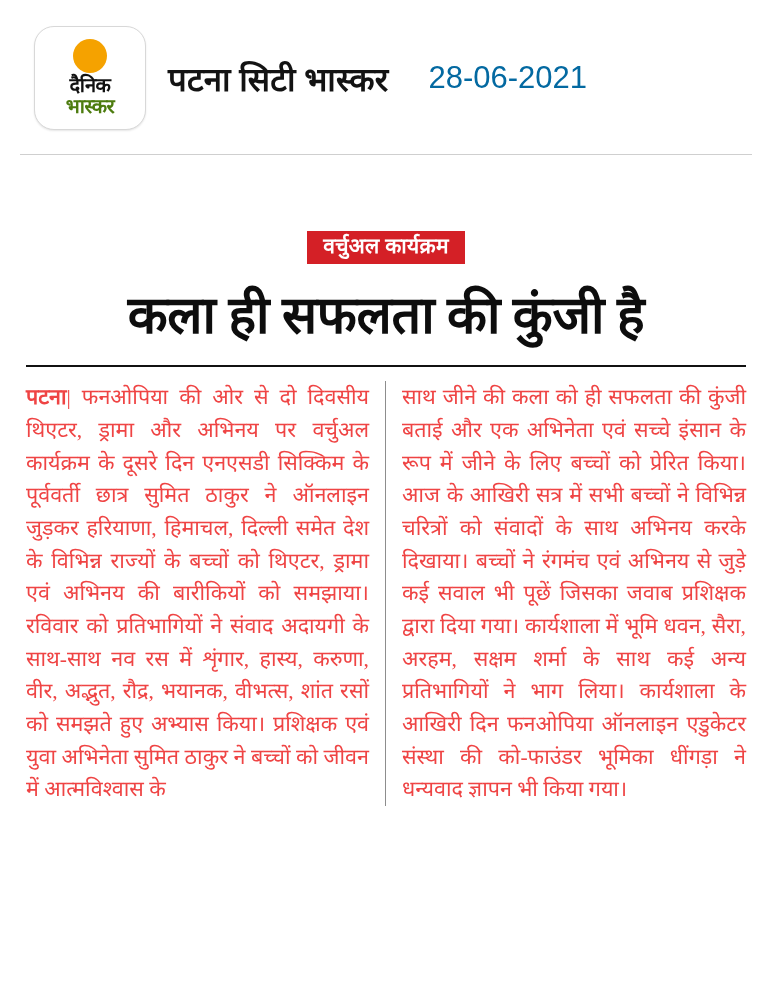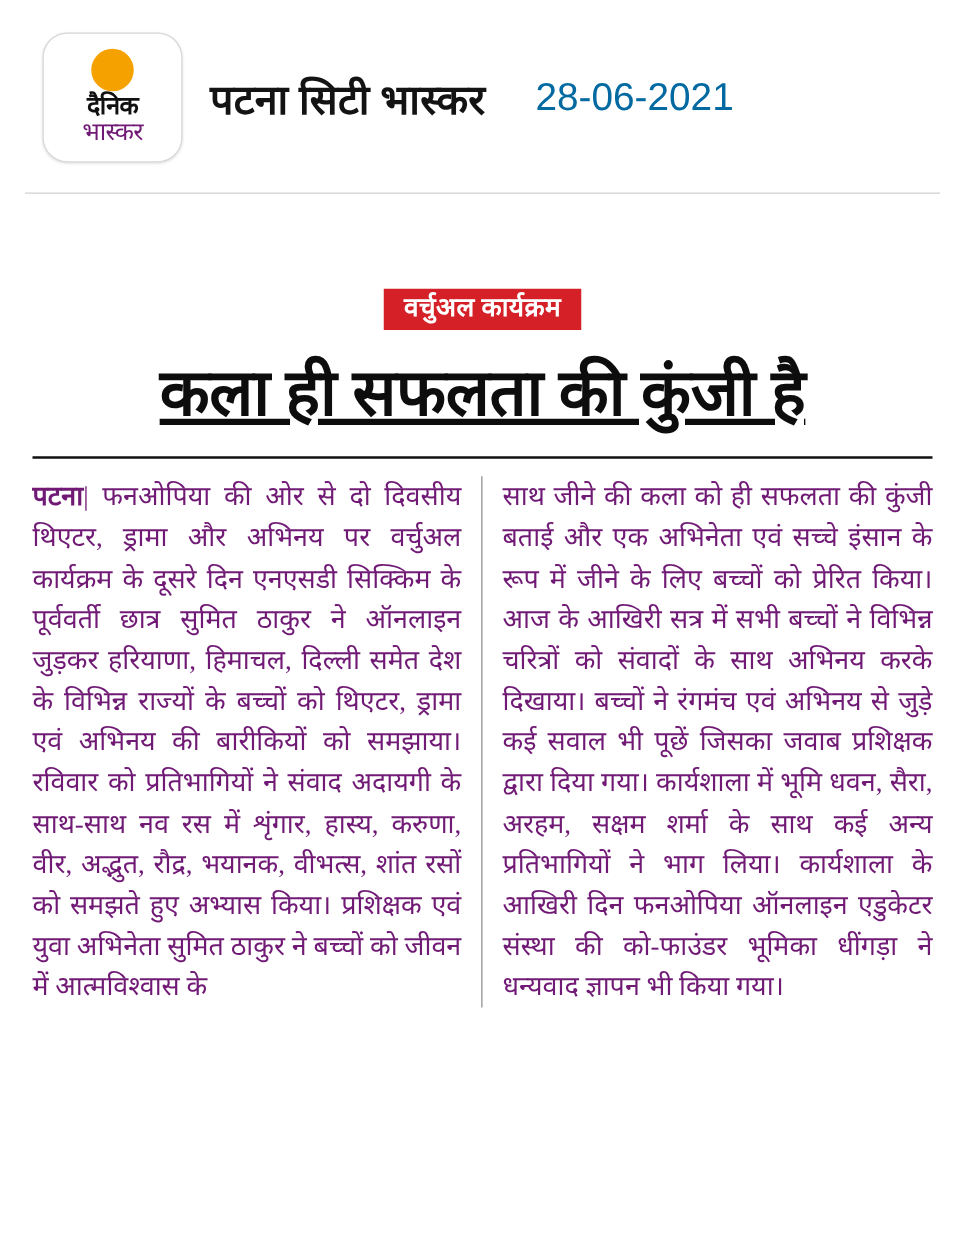--- a/index.html
+++ b/index.html
@@ -47,24 +47,24 @@
   .logo-line1 {
     font-family: "Liberation Serif", serif;
     font-weight: bold;
     font-size: 20px;
     line-height: 1.05;
     color: #111;
     letter-spacing: -0.5px;
   }
   .logo-line2 {
     font-family: "Liberation Serif", serif;
-    font-weight: normal;
+    font-weight: bold;
     font-size: 20px;
     line-height: 1.05;
-    color: #701a75;
+    color: #4d7c0f;
     letter-spacing: -0.5px;
   }
   .edition-title {
     font-family: "Liberation Serif", serif;
     font-weight: bold;
     font-size: 33px;
     color: #131313;
     letter-spacing: 0.2px;
     white-space: nowrap;
   }
@@ -106,41 +106,41 @@
   .headline {
     font-family: "Liberation Serif", serif;
     font-weight: bold;
     color: #0d0d0d;
     font-size: 52px;
     line-height: 1.14;
     text-align: center;
     margin: 22px 0 0 0;
     letter-spacing: -0.3px;
   }
-  .headline .l2 { display: block; text-decoration: underline; }
+  .headline .l2 { display: block; }
 
   .hr-thick {
     border: none;
     border-top: 2px solid #111;
     margin: 20px 0 0 0;
   }
 
   .cols {
     display: flex;
     margin-top: 14px;
   }
   .col {
     width: 50%;
     box-sizing: border-box;
     font-family: "Liberation Serif", serif;
     font-size: 21.5px;
     line-height: 1.52;
     text-align: justify;
     text-justify: inter-word;
-    color: #701a75;
+    color: #ef4444;
     hyphens: none;
   }
   .col-left {
     padding-right: 16px;
     border-right: 1px solid #8d8d8d;
   }
   .col-right {
     padding-left: 16px;
   }
   .dateline {

